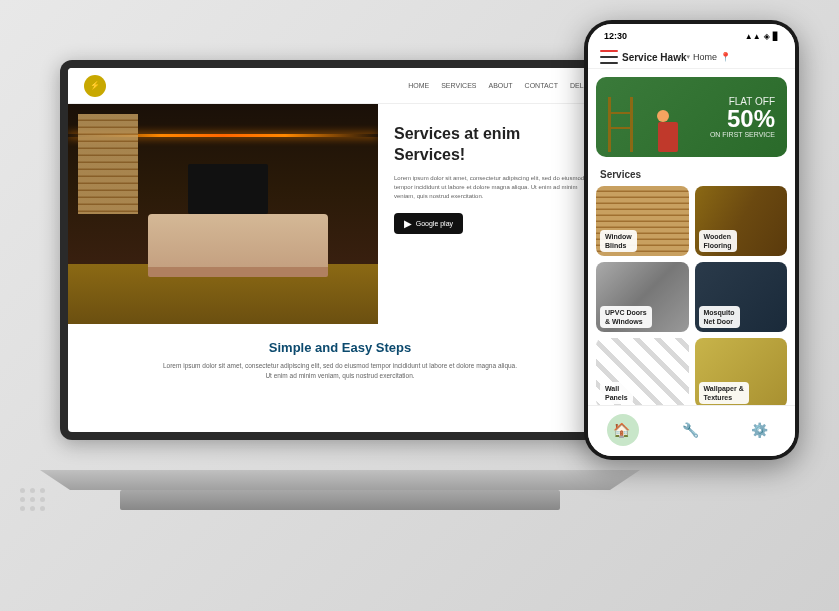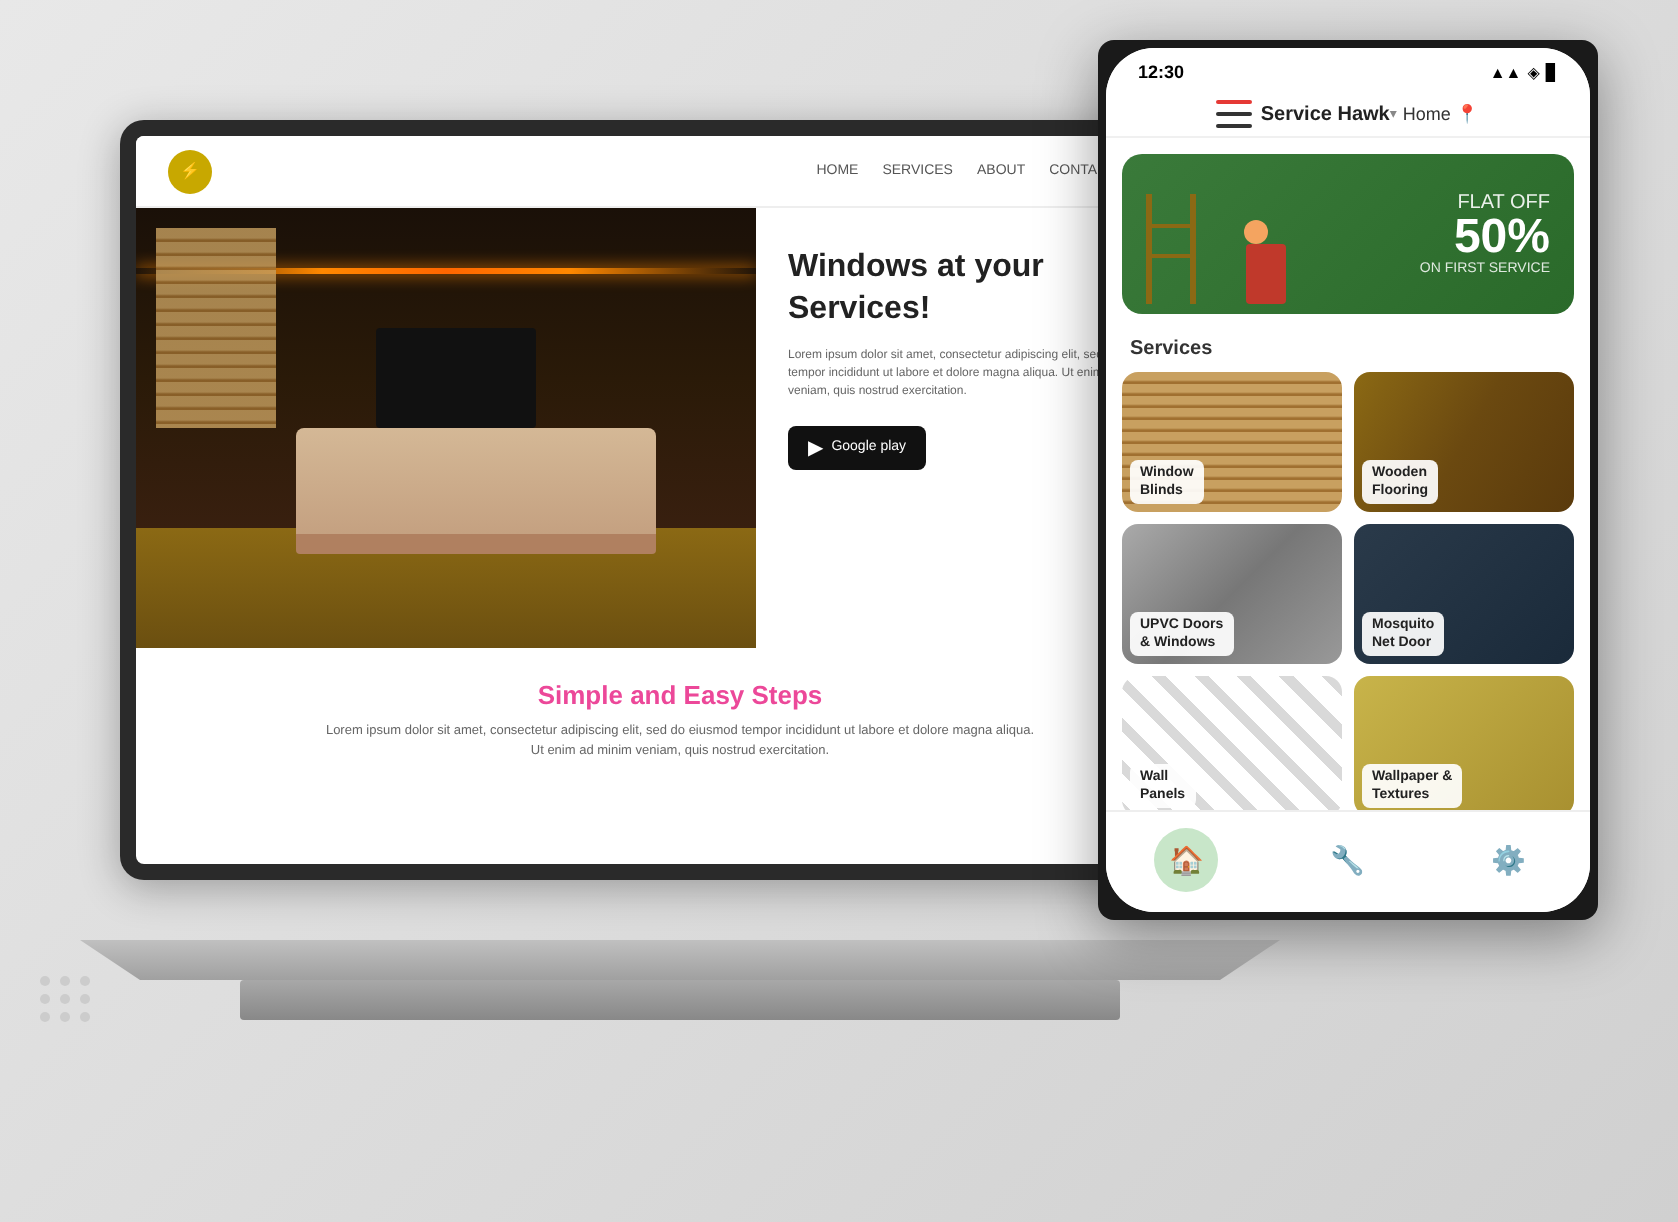--- a/index.html
+++ b/index.html
@@ -209,21 +209,21 @@
     
     .laptop-bottom {
       background: #fff;
       padding: 16px;
       text-align: center;
     }
 
     .laptop-bottom-title {
       font-size: 13px;
       font-weight: bold;
-      color: #ec4899;
+      color: #0c4a6e;
       margin-bottom: 6px;
     }
 
     .laptop-bottom-text {
       font-size: 6.5px;
       color: #666;
       line-height: 1.6;
     }
 
     
@@ -246,24 +246,24 @@
       height: 20px;
       background: linear-gradient(180deg, #a8a8a8, #888);
       border-radius: 2px;
     }
 
     
     .phone {
       position: absolute;
       right: 40px;
       top: 20px;
-      width: 250px;
+      width: 215px;
       height: 440px;
       background: #1a1a1a;
-      border-radius: 8px;
+      border-radius: 28px;
       padding: 4px;
       box-shadow: 0 8px 30px rgba(0,0,0,0.4);
     }
 
     .phone-inner {
       background: #fff;
       border-radius: 24px;
       height: 100%;
       overflow: hidden;
       position: relative;
@@ -291,21 +291,21 @@
       align-items: center;
       font-size: 8px;
       color: #000;
     }
 
     
     .phone-header {
       background: #fff;
       padding: 4px 12px;
       display: flex;
-      justify-content: center;
+      justify-content: flex-start;
       align-items: center;
       border-bottom: 1px solid #f0f0f0;
     }
 
     .phone-logo-area {
       display: flex;
       align-items: center;
       gap: 4px;
     }
 
@@ -630,21 +630,21 @@
             <div class="room-wall"></div>
             <div class="room-light-strip"></div>
             <div class="room-blinds"></div>
             <div class="room-tv"></div>
             <div class="room-floor"></div>
             <div class="room-sofa"></div>
           </div>
 
           <div class="hero-content">
             <div class="hero-title">
-              <span>Windows at your</span><br>
+              <span>Services at enim</span><br>
               <span>Services!</span>
             </div>
             <div class="hero-text">Lorem ipsum dolor sit amet, consectetur adipiscing elit, sed do eiusmod tempor incididunt ut labore et dolore magna aliqua. Ut enim ad minim veniam, quis nostrud exercitation.</div>
             <div class="google-play-btn">
               <span class="play-icon">▶</span>
               <span>Google play</span>
             </div>
           </div>
         </div>
 

